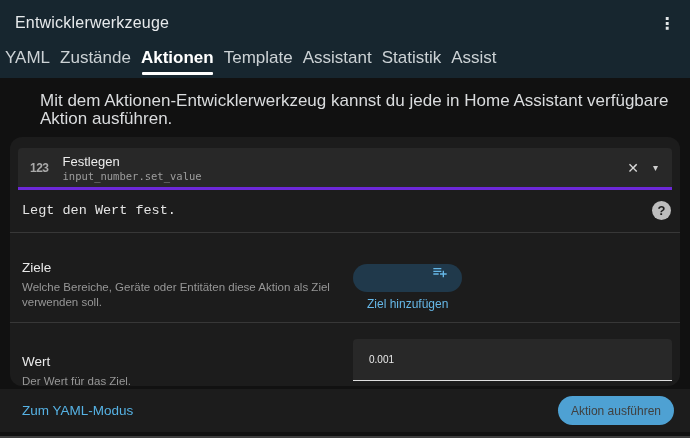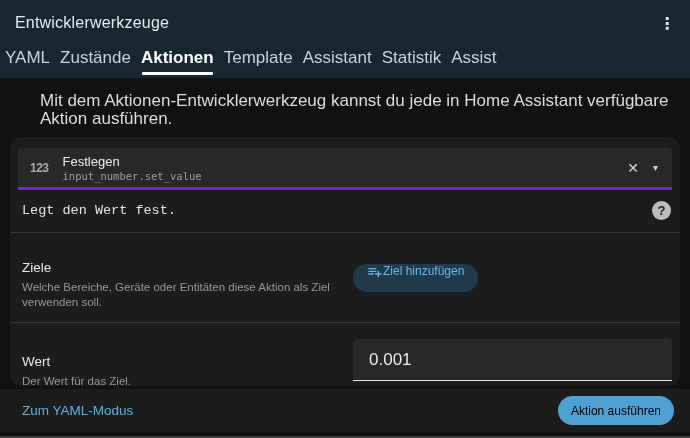--- a/index.html
+++ b/index.html
@@ -99,55 +99,55 @@
   .row {
     display: flex; align-items: center;
     padding: 12px 8px 12px 12px;
   }
   .row-left { flex: 0 0 331px; padding-right: 16px; margin-top: 14px; }
   .row-title { font-size: 13.5px; color: #e9e9e9; line-height: 17px; }
   .row-sub { font-size: 11.5px; color: #979797; line-height: 15px; margin-top: 4px; }
   .row-right { flex: 1; display: flex; align-items: center; }
 
   .tonal-button {
-    display: inline-flex; align-items: flex-start; gap: 0;
+    display: inline-flex; align-items: flex-end; gap: 17px;
     height: 28px; padding: 0 14px;
     border: none; border-radius: 14px;
     background: #20394b; color: #66b8e8;
     font-family: inherit; font-size: 12px; font-weight: 500;
-    cursor: pointer; white-space: nowrap;
+    cursor: pointer; white-space: nowrap; flex-direction: column;
   }
   .tonal-button svg { display: block; }
 
   .value-row { align-items: flex-start; padding-top: 16px; }
   .text-field {
     width: 100%; height: 42px;
     background: #282828; color: #eaeaea;
     border: none; border-bottom: 1px solid #dedede;
     border-radius: 4px 4px 0 0;
-    padding: 0 16px; font-size: 17px;
+    padding: 0 16px; font-size: 10px;
     font-family: inherit;
     outline: none;
   }
 
   
   .footer-bar {
     position: absolute; top: 389px; left: 0; right: 0; height: 43px;
     background: #1c1c1c;
     display: flex; align-items: center;
     padding: 0 16px 0 22px;
   }
   .yaml-link {
     font-size: 13.5px; font-weight: 500; color: #56b2e4;
     cursor: pointer; flex: 1; text-decoration: none;
   }
   .primary-button {
     height: 29px; padding: 0 13px;
     border: none; border-radius: 15px;
-    background: #4ea1d3; color: #000000;
+    background: #4ea1d3; color: #404040;
     font-family: inherit; font-size: 12px; font-weight: 500;
     cursor: pointer; white-space: nowrap;
   }
 
   .bottom-line {
     position: absolute; left: 0; right: 0; bottom: 0; height: 2px;
     background: #3e3e3e;
   }
 </style>
 </head>

